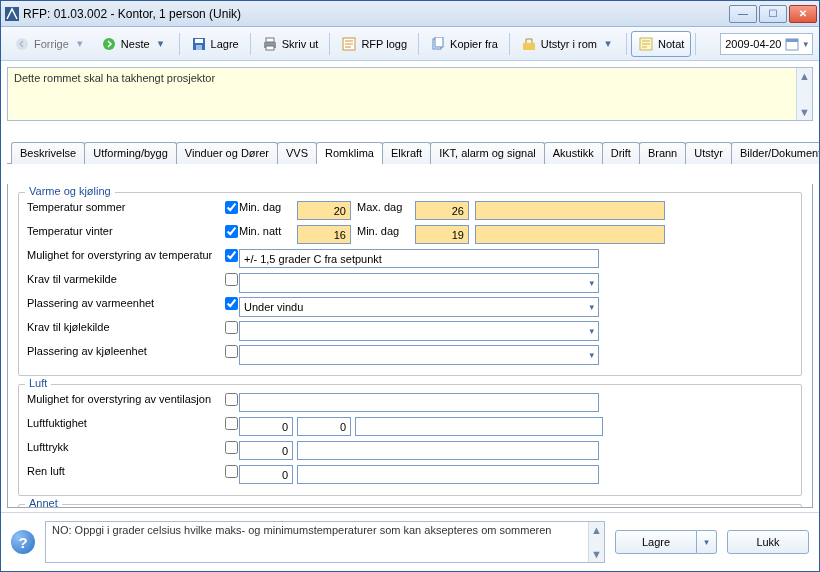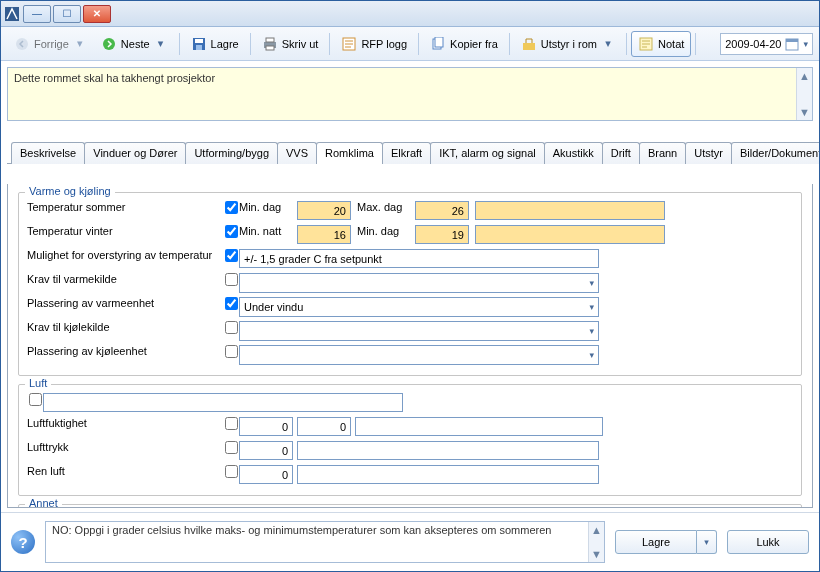--- a/index.html
+++ b/index.html
@@ -50,20 +50,21 @@
 <body>
 
 <div class="window">
   <div class="titlebar">
     <span style="margin-right:4px">
       <svg width="14" height="14">
           <rect width="14" height="14" fill="#335b8f"></rect>
           <path d="M2 12 L7 2 L12 12" stroke="#fff" fill="none" stroke-width="1.5"></path>
         </svg>
     </span>
+    <span class="titlebar-title">RFP: 01.03.002 - Kontor, 1 person (Unik)</span>
     <div class="titlebar-btns">
       <div class="titlebar-btn">—</div>
       <div class="titlebar-btn">☐</div>
       <div class="titlebar-btn close">✕</div>
     </div>
   </div>
 
   <div class="toolbar">
     <div class="tbbtn" style="opacity:.55">
       <span class="tbicon">
@@ -165,22 +166,22 @@
     <div class="notearea">
       <span>Dette rommet skal ha takhengt prosjektor</span>
       <div class="scrollbit">
           <span>▲</span>
           <span>▼</span>
         </div>
     </div>
 
     <div class="tabs">
       <div class="tab">Beskrivelse</div>
+      <div class="tab">Utforming/bygg</div>
       <div class="tab">Vinduer og Dører</div>
-      <div class="tab">Utforming/bygg</div>
       <div class="tab">VVS</div>
       <div class="tab active">Romklima</div>
       <div class="tab">Elkraft</div>
       <div class="tab">IKT, alarm og signal</div>
       <div class="tab">Akustikk</div>
       <div class="tab">Drift</div>
       <div class="tab">Brann</div>
       <div class="tab">Utstyr</div>
       <div class="tab">Bilder/Dokumenter</div>
     </div>
@@ -250,20 +251,21 @@
               <span></span>
               <span class="ddarrow">▾</span>
             </div>
         </div>
       </div>
 
       <div class="group">
         <div class="legend">Luft</div>
 
         <div class="row">
+          <div class="lbl">Mulighet for overstyring av ventilasjon</div>
           <div class="chk"><input type="checkbox" style=""></div>
           <input class="txt" style="flex: 1 1 0%; max-width: 360px;">
         </div>
 
         <div class="row">
           <div class="lbl">Luftfuktighet</div>
           <div class="chk"><input type="checkbox" style=""></div>
           <input class="numin" value="0" style="">
           <input class="numin" style="margin-left: 4px;" value="0">
           <input class="txt" style="flex: 1 1 0%; margin-left: 4px; max-width: 248px;">

